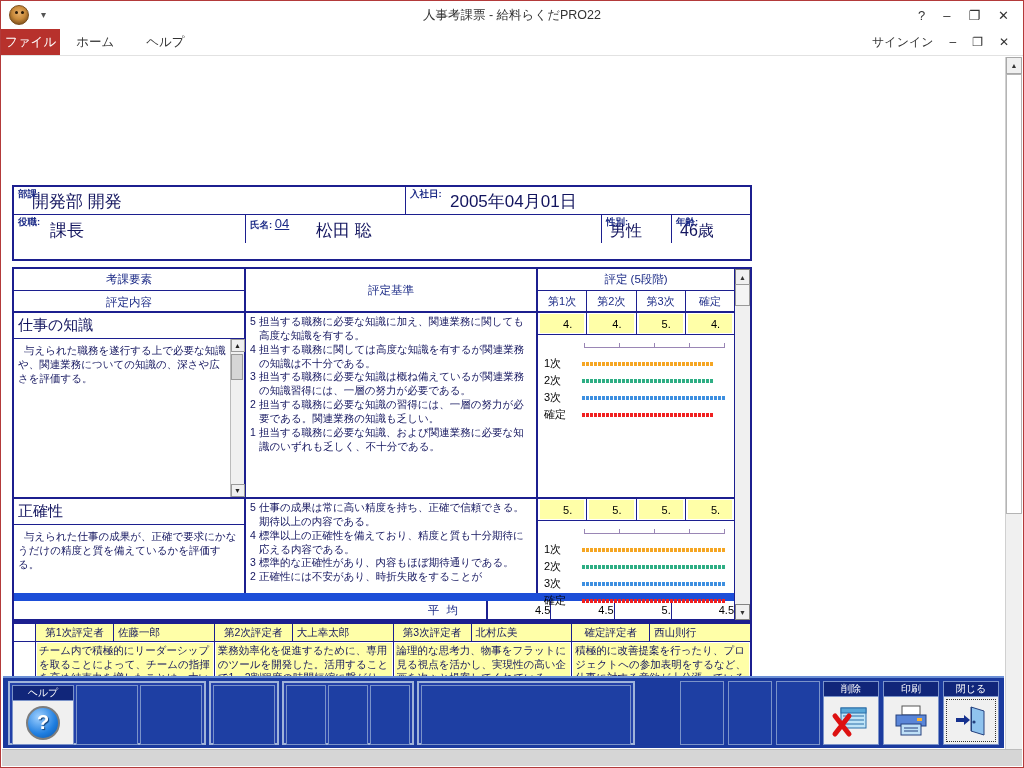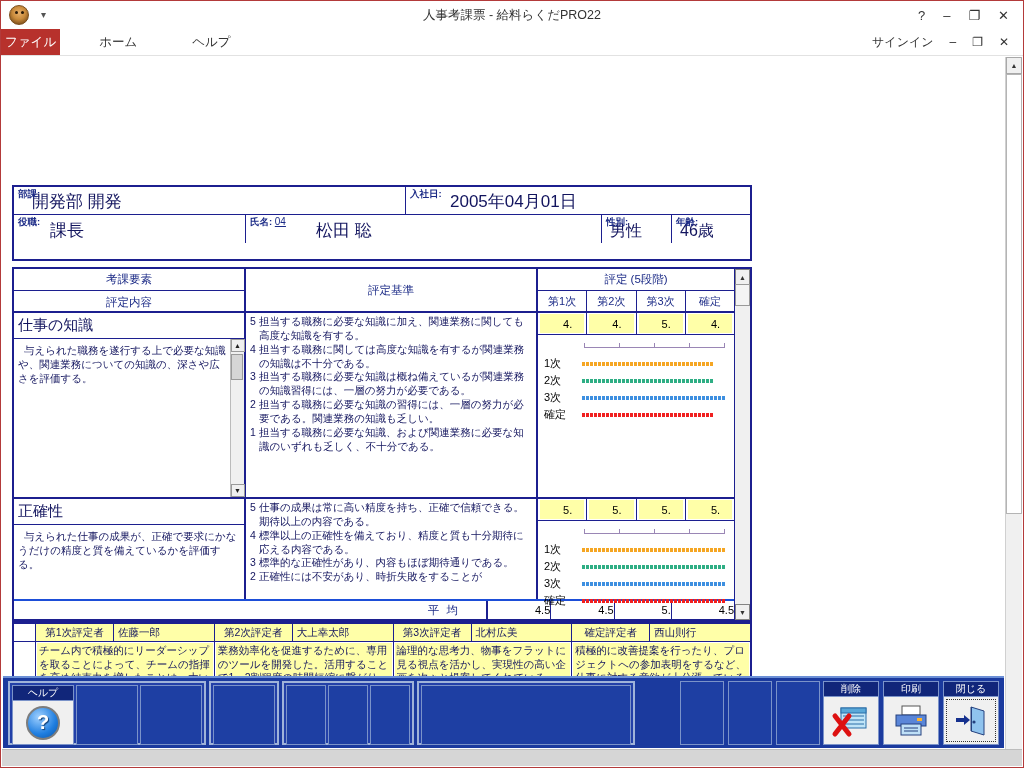--- a/index.html
+++ b/index.html
@@ -53,21 +53,21 @@
     display: flex; align-items: stretch;
     border-bottom: 1px solid #e2e2e2;
   }
   .tab-file {
     background: #b7312c; color: #fff;
     padding: 0 4px; display: flex; align-items: center;
     font-size: 12.5px;
   }
   .tab {
     padding: 0 16px; display: flex; align-items: center;
-    font-size: 12.5px; color: #333; margin-left: 23px;
+    font-size: 12.5px; color: #333;
   }
   .ribbon-right {
     margin-left: auto; display: flex; align-items: center;
     gap: 16px; padding-right: 14px; font-size: 12px; color: #333;
   }
 
   
   .canvas {
     position: absolute; top: 56px; left: 1px; right: 1px; bottom: 1px;
     background: #ffffff;
@@ -132,21 +132,21 @@
   .info-label {
     position: absolute; left: 4px; top: 1px;
     font-size: 9.5px; color: #1b2a86; font-weight: bold;
     white-space: nowrap;
   }
   .info-value {
     font-size: 17px; color: #12145e; padding-left: 18px; padding-bottom: 1px;
     white-space: nowrap;
   }
   .info-value.sm { font-size: 16px; padding-left: 8px; }
-  .nm-sub { font-size: 10px; font-weight: normal; text-decoration: underline; }
+  .nm-sub { font-size: 13px; font-weight: normal; text-decoration: underline; }
 
   
   .eval-wrap {
     position: absolute; left: 10px; top: 210px;
     width: 740px; height: 355px;
     border: 2px solid #1c1f8f;
     background: #fff;
     display: flex;
   }
   .eval-main { flex: 1 1 auto; position: relative; overflow: hidden; }
@@ -544,21 +544,21 @@
                   </div>
                   <div class="gline">
                     <span class="lbl">確定</span>
                     <span class="bar" style="color:#f02020;width:72%"></span>
                   </div>
                 </div>
               </div>
             </div>
           </div>
 
-          <div class="item-row" style="height:102px;border-bottom:2px solid #1d4ed8">
+          <div class="item-row" style="height:102px;border-bottom:8px solid #1d4ed8">
             <div class="ir-c1">
               <div class="ir-name">正確性</div>
               <div class="ir-desc-wrap">
                 <div class="ir-desc">与えられた仕事の成果が、正確で要求にかなうだけの精度と質を備えているかを評価する。</div>
               </div>
             </div>
             <div class="ir-c2">
               <div class="crit">
                   <span class="n">5</span>
                   <span class="t">仕事の成果は常に高い精度を持ち、正確で信頼できる。期待以上の内容である。</span>

